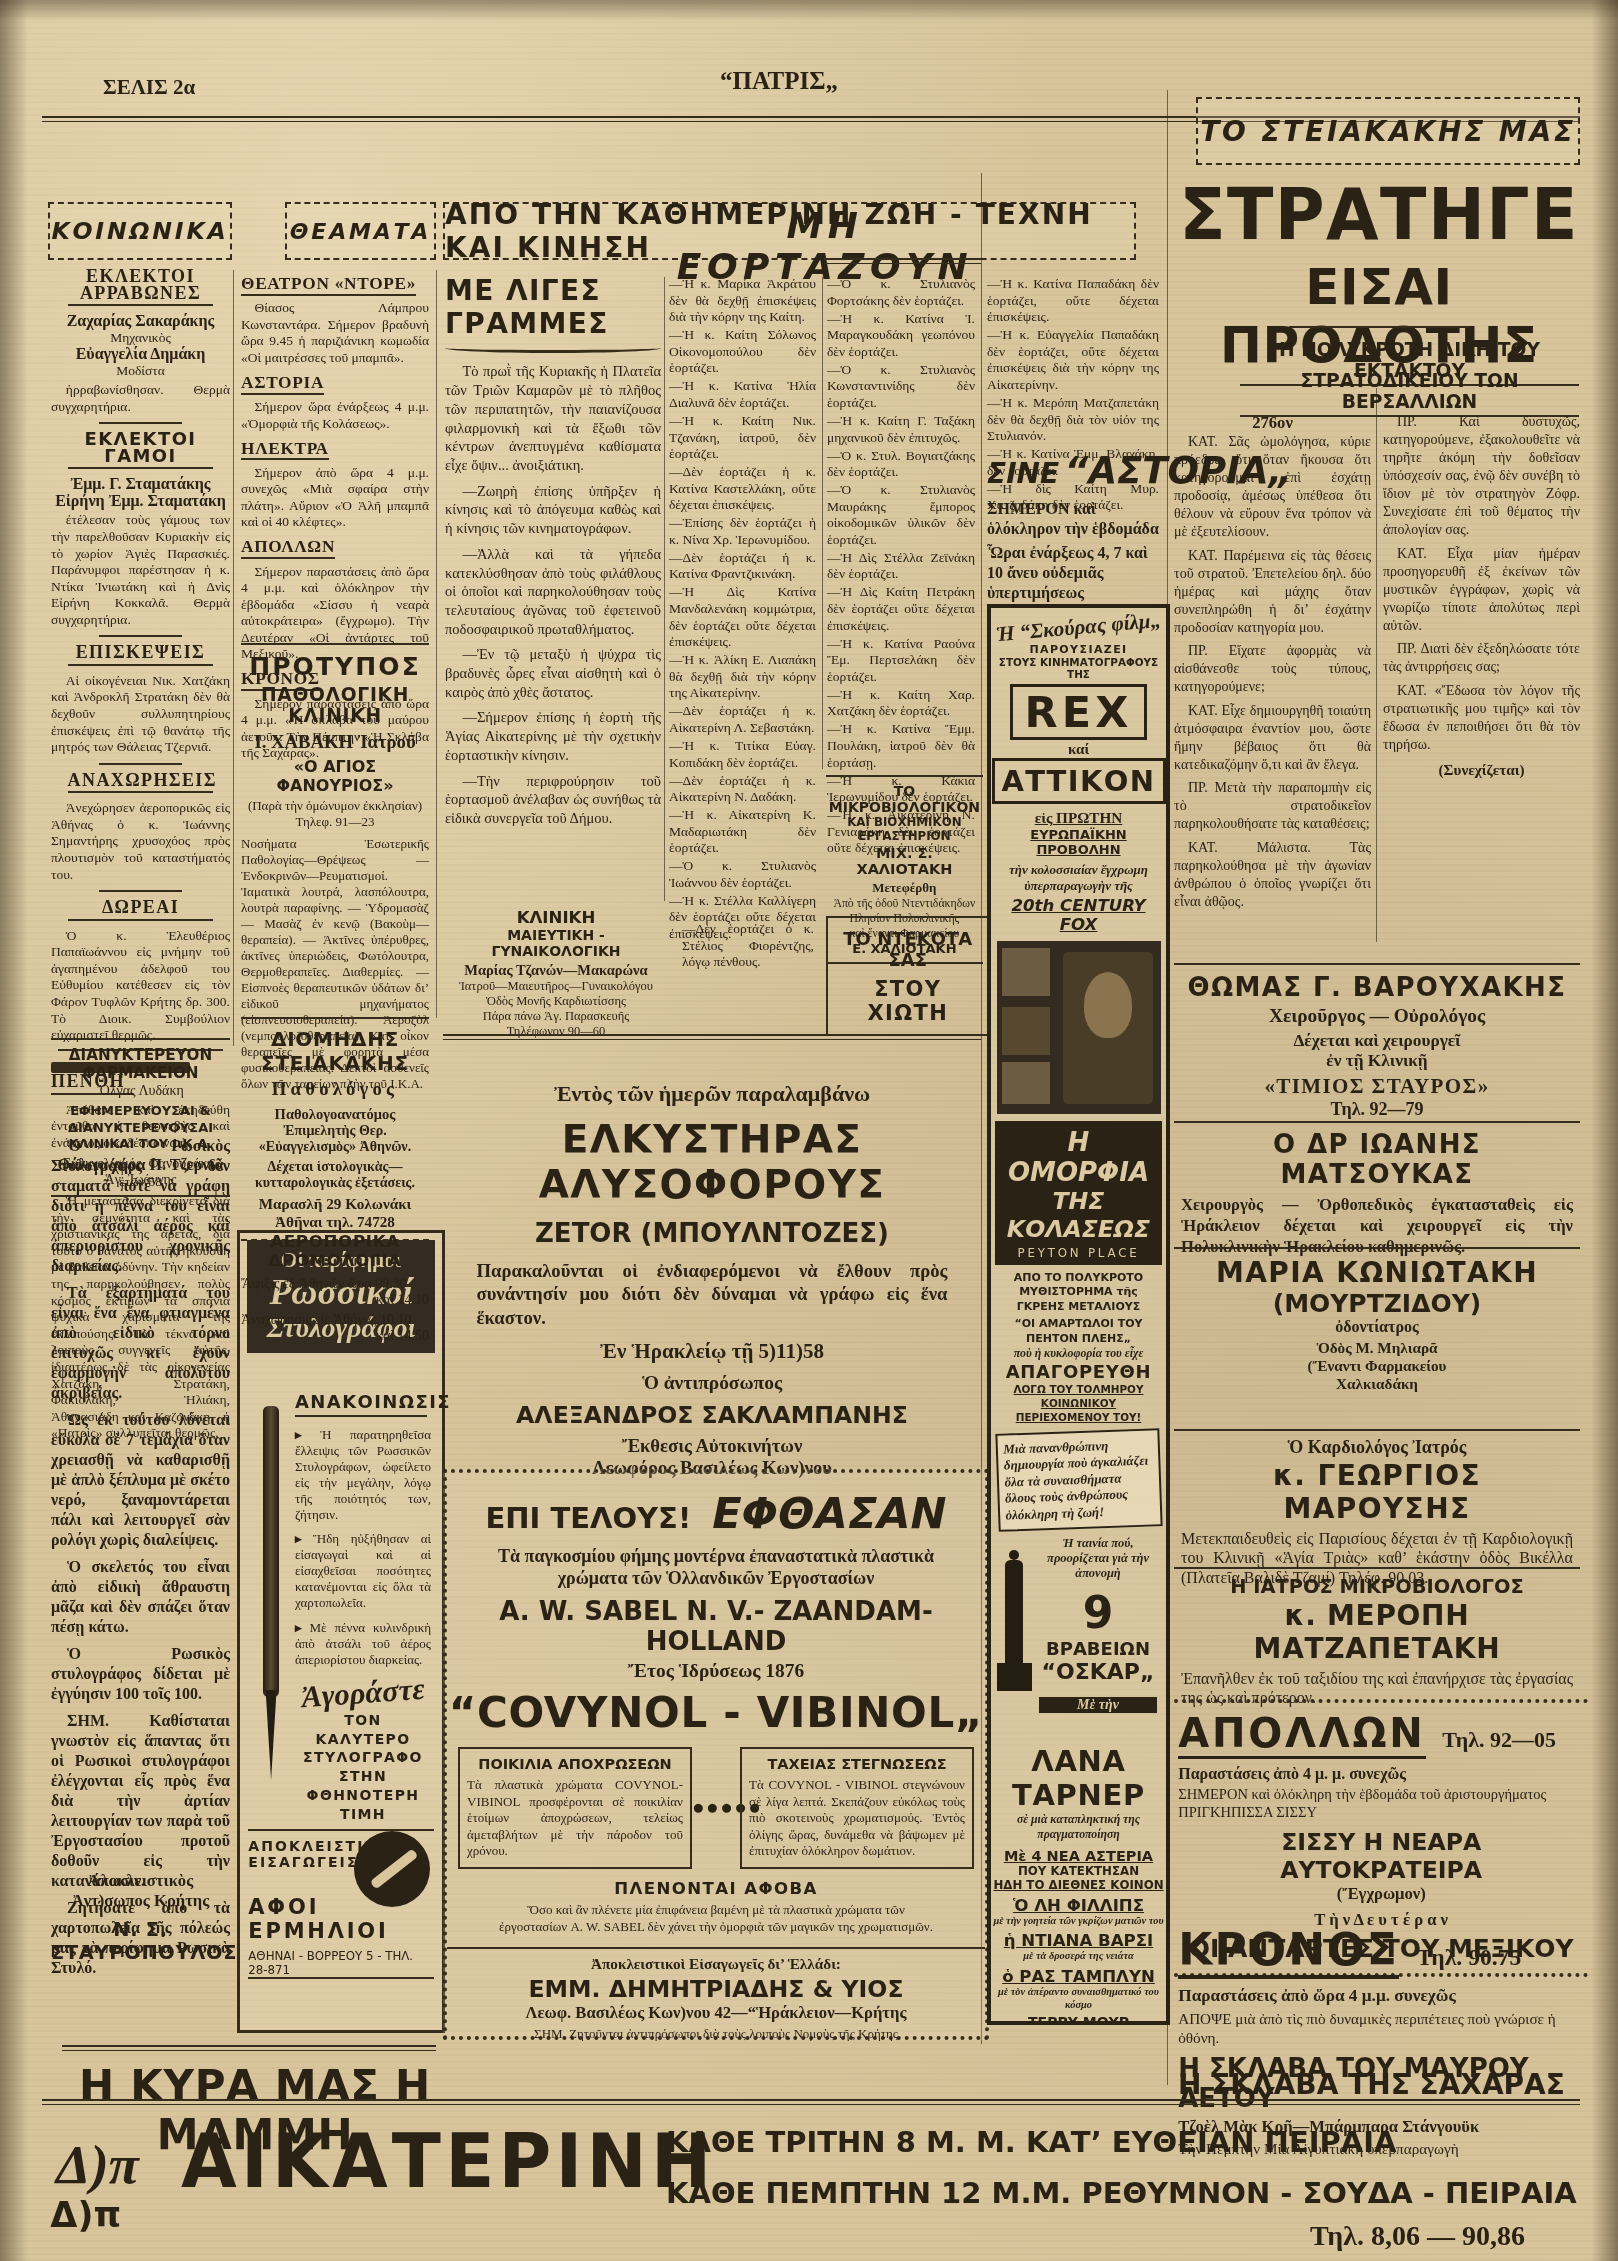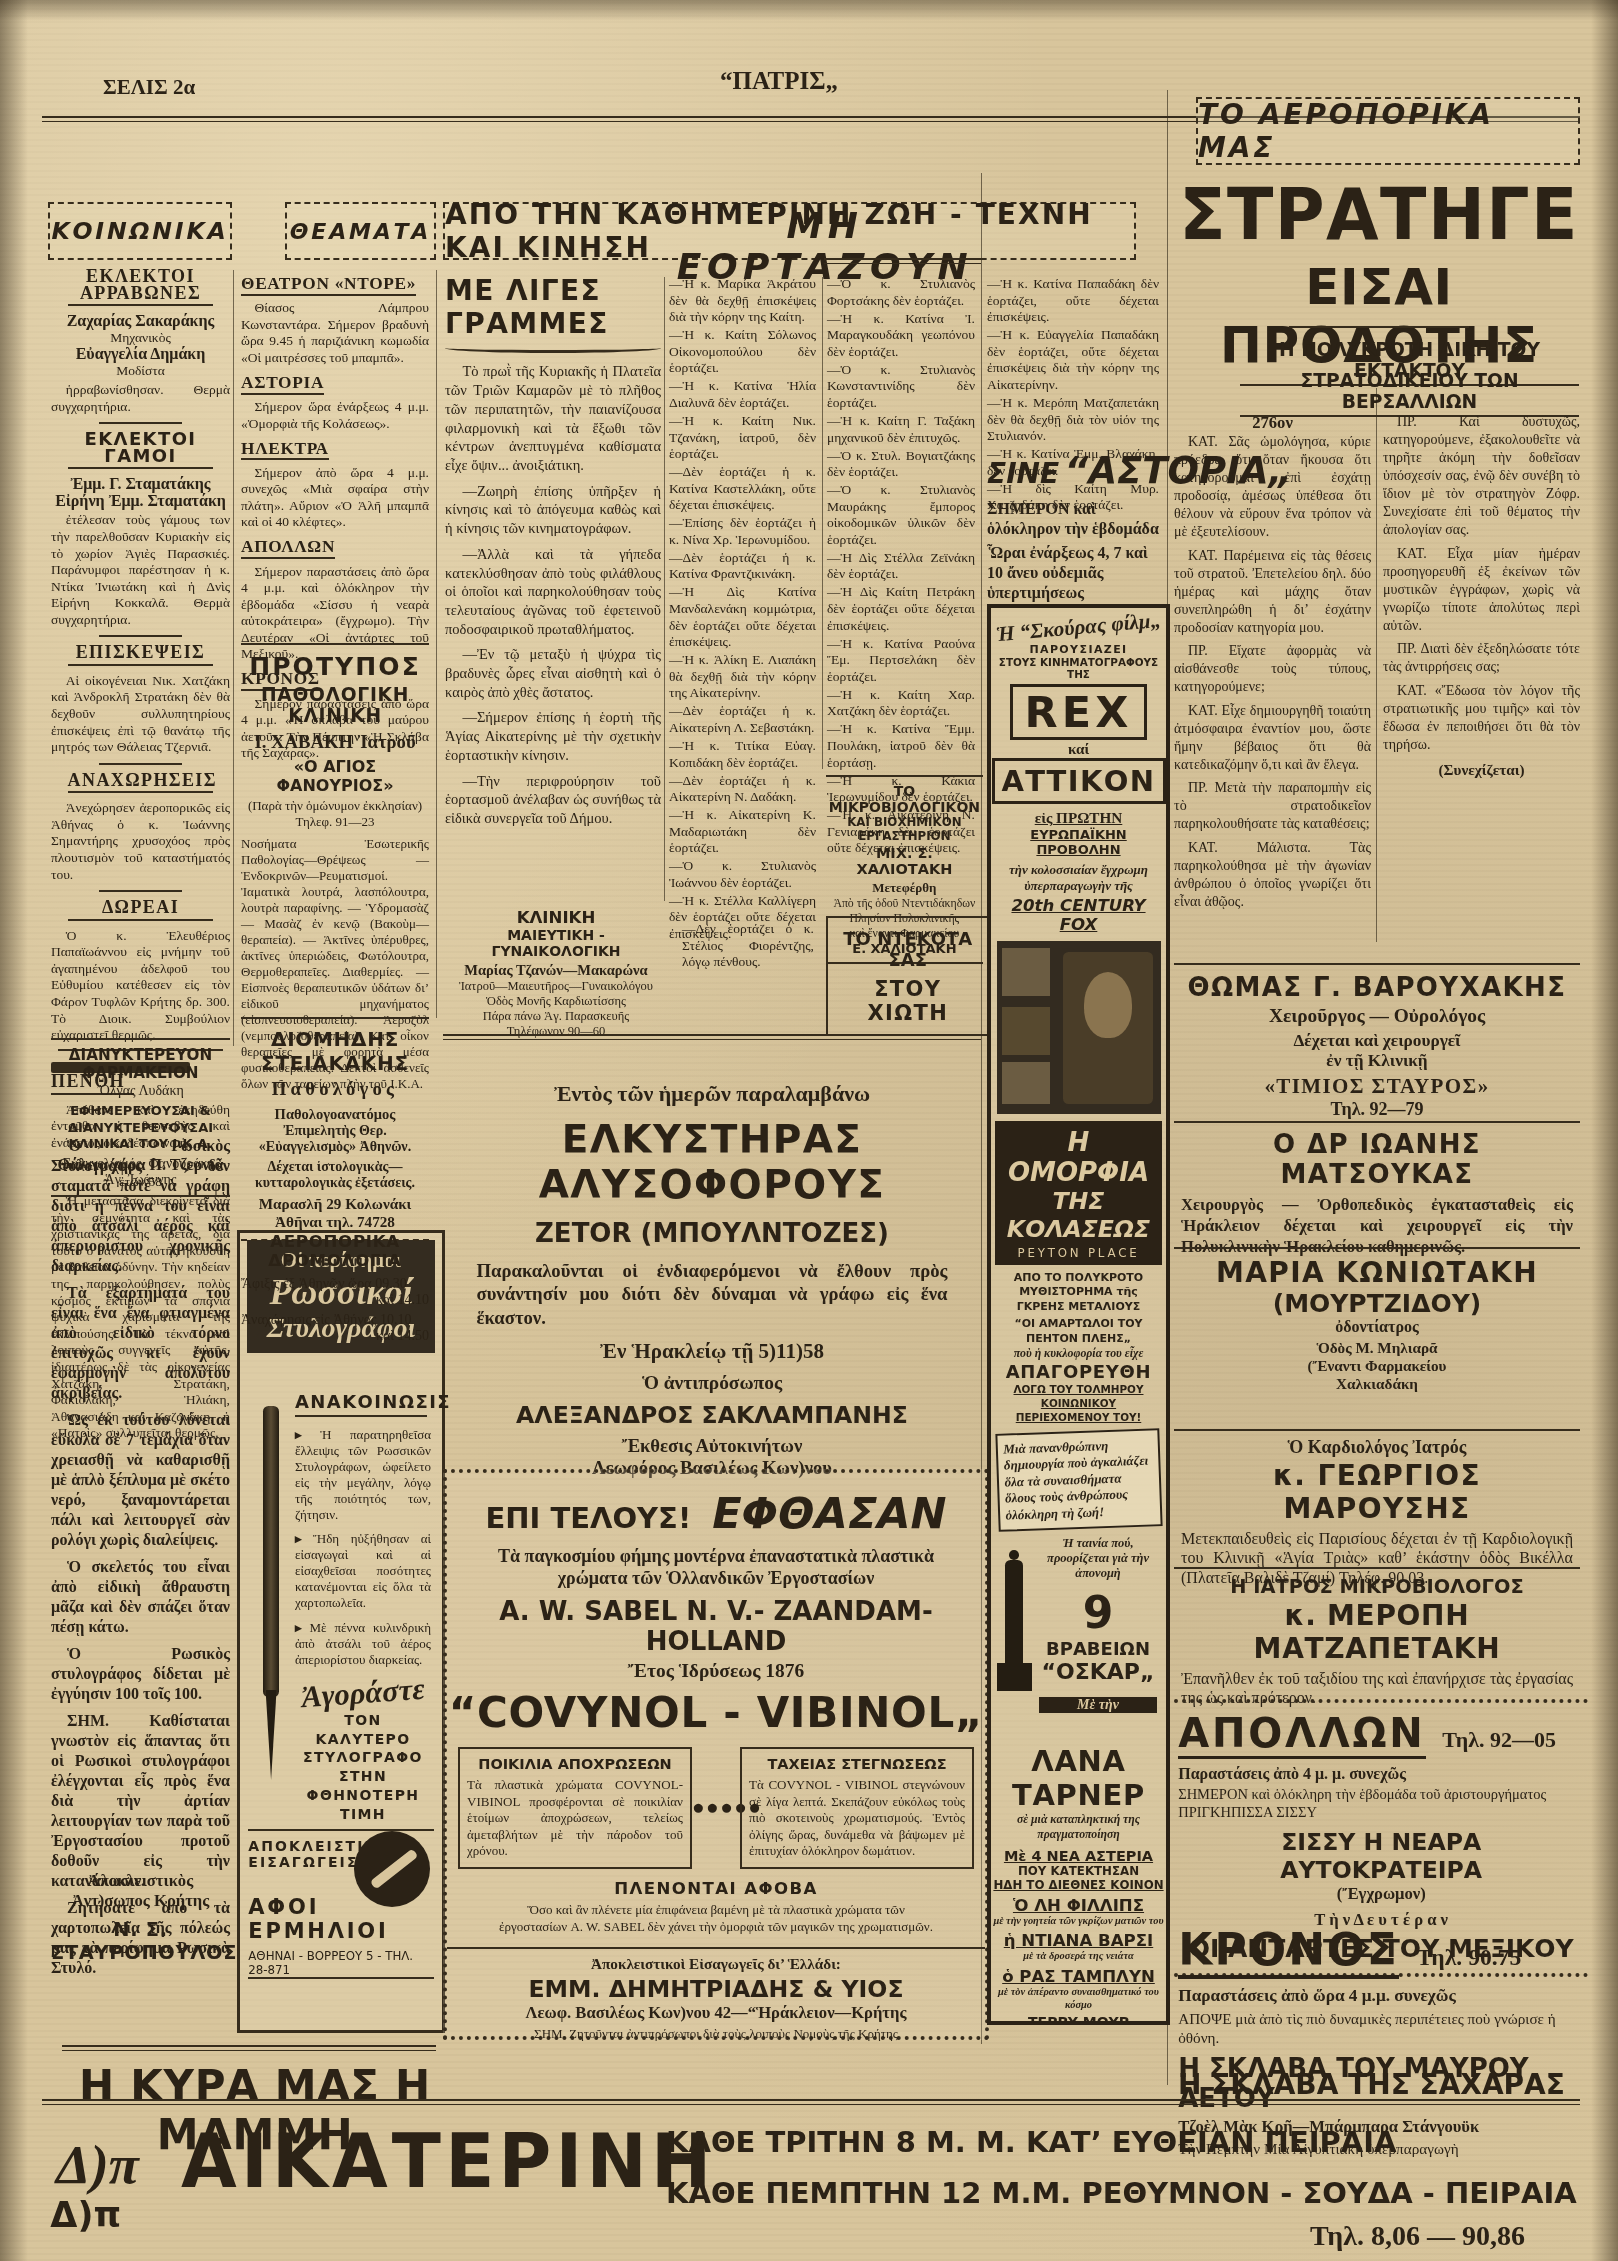--- a/index.html
+++ b/index.html
@@ -40,21 +40,21 @@
   <div class="abs headbox" style="left:48px;top:202px;width:180px;height:54px;">
     <span class="sec-h i" style="font-size:23.6px;">ΚΟΙΝΩΝΙΚΑ</span>
   </div>
   <div class="abs headbox" style="left:285px;top:202px;width:147px;height:54px;">
     <span class="sec-h i" style="font-size:22px;">ΘΕΑΜΑΤΑ</span>
   </div>
   <div class="abs headbox" style="left:443px;top:202px;width:689px;height:54px;">
     <span class="sec-h" style="font-size:28px;letter-spacing:2.1px;">ΑΠΟ ΤΗΝ ΚΑΘΗΜΕΡΙΝΗ ΖΩΗ - ΤΕΧΝΗ ΚΑΙ ΚΙΝΗΣΗ</span>
   </div>
   <div class="abs headbox" style="left:1196px;top:97px;width:380px;height:64px;">
-    <span class="sec-h i" style="font-size:28px;">ΤΟ ΑΕΡΟΠΟΡΙΚΑ ΜΑΣ</span>
+    <span class="sec-h i" style="font-size:28px;">ΤΟ ΣΤΕΙΑΚΑΚΗΣ ΜΑΣ</span>
   </div>
 
   <div class="abs vline" style="left:233px;top:270px;height:776px;"></div>
   <div class="abs vline" style="left:436px;top:270px;height:748px;"></div>
   <div class="abs vline" style="left:664px;top:277px;height:624px;"></div>
   <div class="abs vline" style="left:822px;top:277px;height:492px;"></div>
   <div class="abs vline" style="left:981px;top:173px;height:1871px;"></div>
   <div class="abs vline" style="left:1167px;top:90px;height:1995px;"></div>
   <div class="abs vline" style="left:1376px;top:388px;height:554px;"></div>
 

